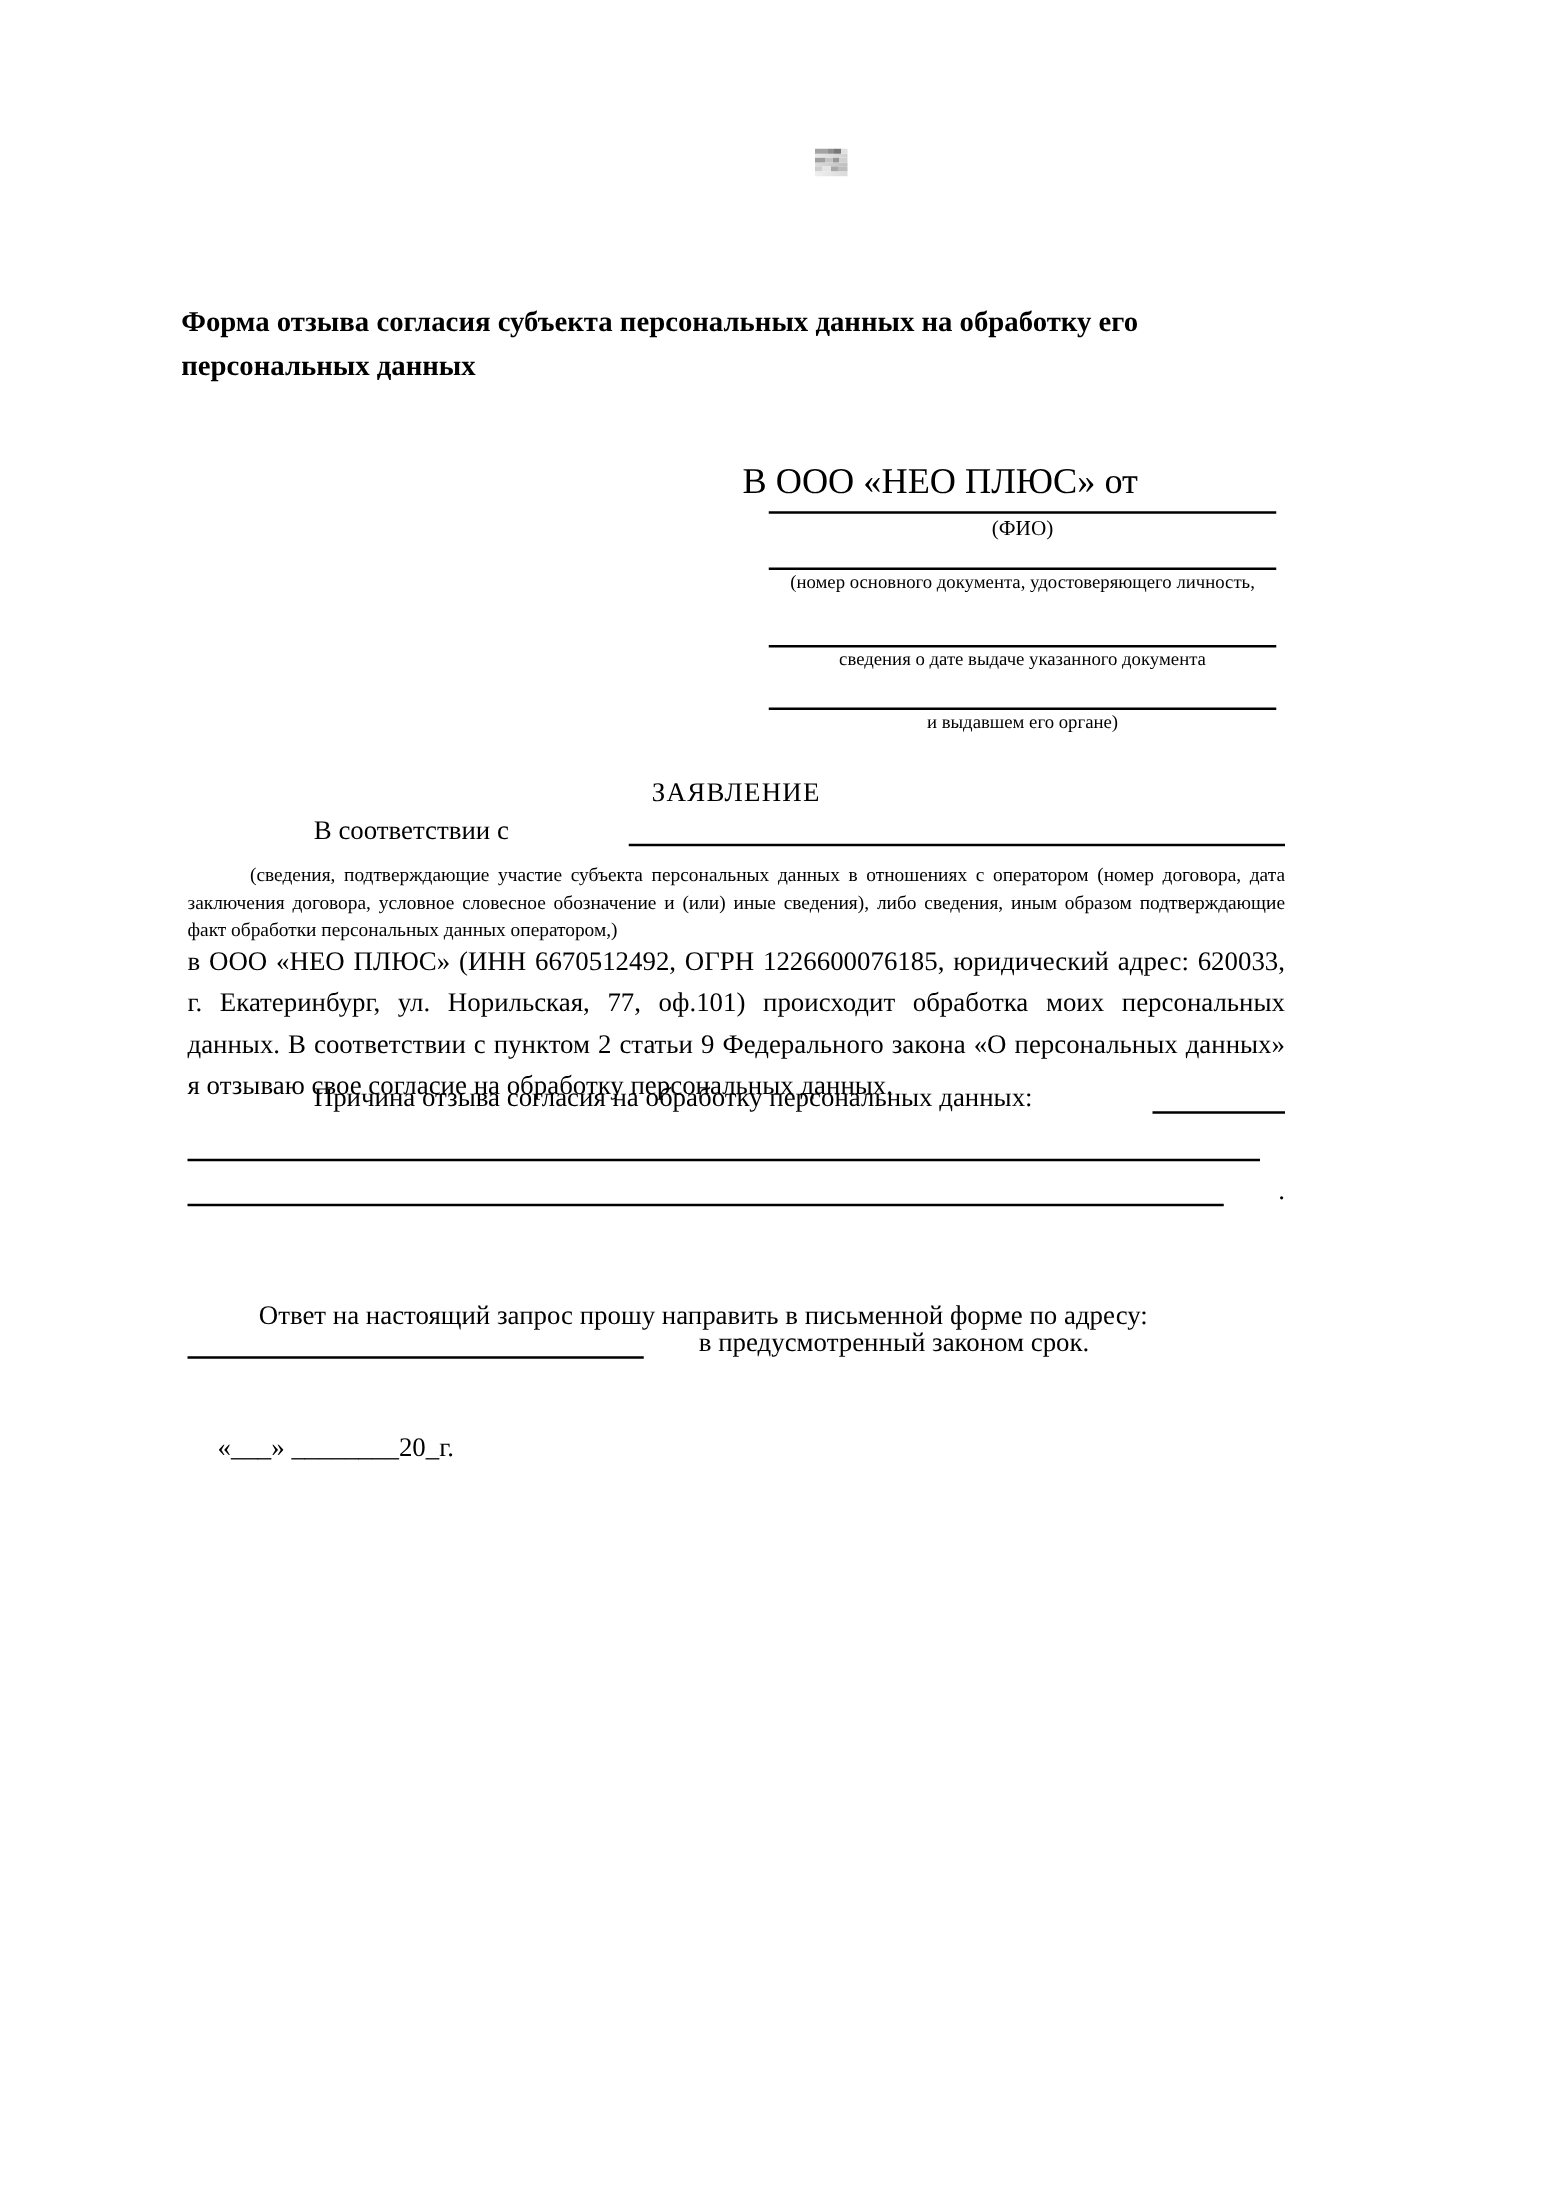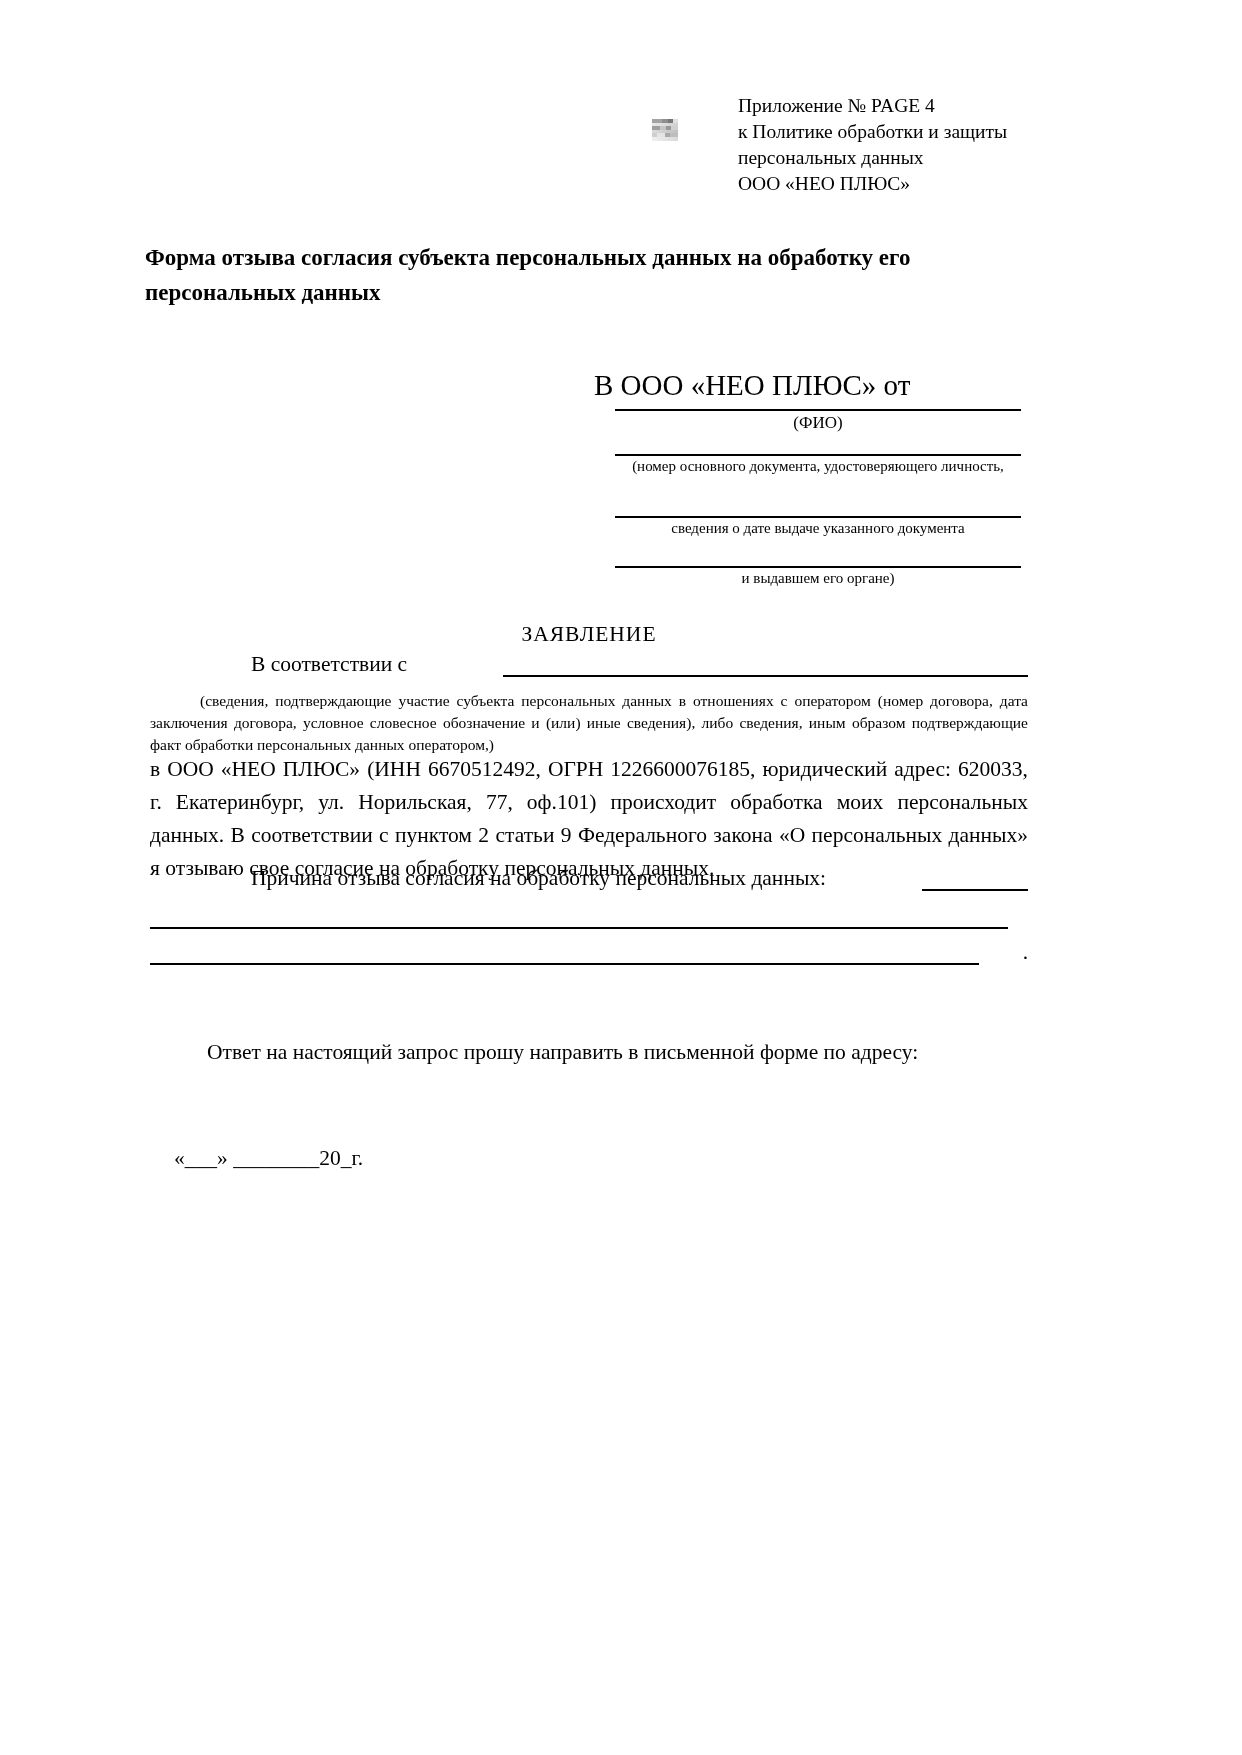--- a/index.html
+++ b/index.html
@@ -62,26 +62,20 @@
 
   .date-line { left:150px; top:1146px; font-size:21.5px; white-space:nowrap;margin-left:24px; }
   .signature-group { left:630px; top:1146px; }
   .signature-group .uline-fixed { width:277px; }
 </style>
 </head>
 <body>
 
 <div class="page">
 
-  <div class="abs header-block">
-    <div>Приложение №  PAGE 4</div>
-    <div>к Политике обработки и защиты</div>
-    <div>персональных данных</div>
-    <div>ООО «НЕО ПЛЮС»</div>
-  </div>
 
   <div class="abs artifact"></div>
 
   <div class="abs doc-title">Форма отзыва согласия субъекта персональных данных на обработку его персональных данных</div>
 
   <div class="abs to-line">В ООО «НЕО ПЛЮС» от</div>
 
   <div class="abs field-line" style="top:409px;"></div>
   <div class="abs field-caption cap-lg" style="top:413px;">(ФИО)</div>
 
@@ -116,16 +110,20 @@
 
   <div class="abs blank-line-1"></div>
   <div class="abs flex-row blank-row-2">
     <span class="uline-fixed"></span>
     <span>.</span>
   </div>
 
 
   <div class="abs reply-para">Ответ на настоящий запрос прошу направить в письменной форме по адресу:</div>
 
+  <div class="abs flex-row reply-row2">
+    <span class="uline-fixed"></span>
+    <span class="nowrap">в предусмотренный законом срок.</span>
+  </div>
 
   <div class="abs date-line">«___» ________20_г.</div>
 
 </div>
 
 </body></html>

